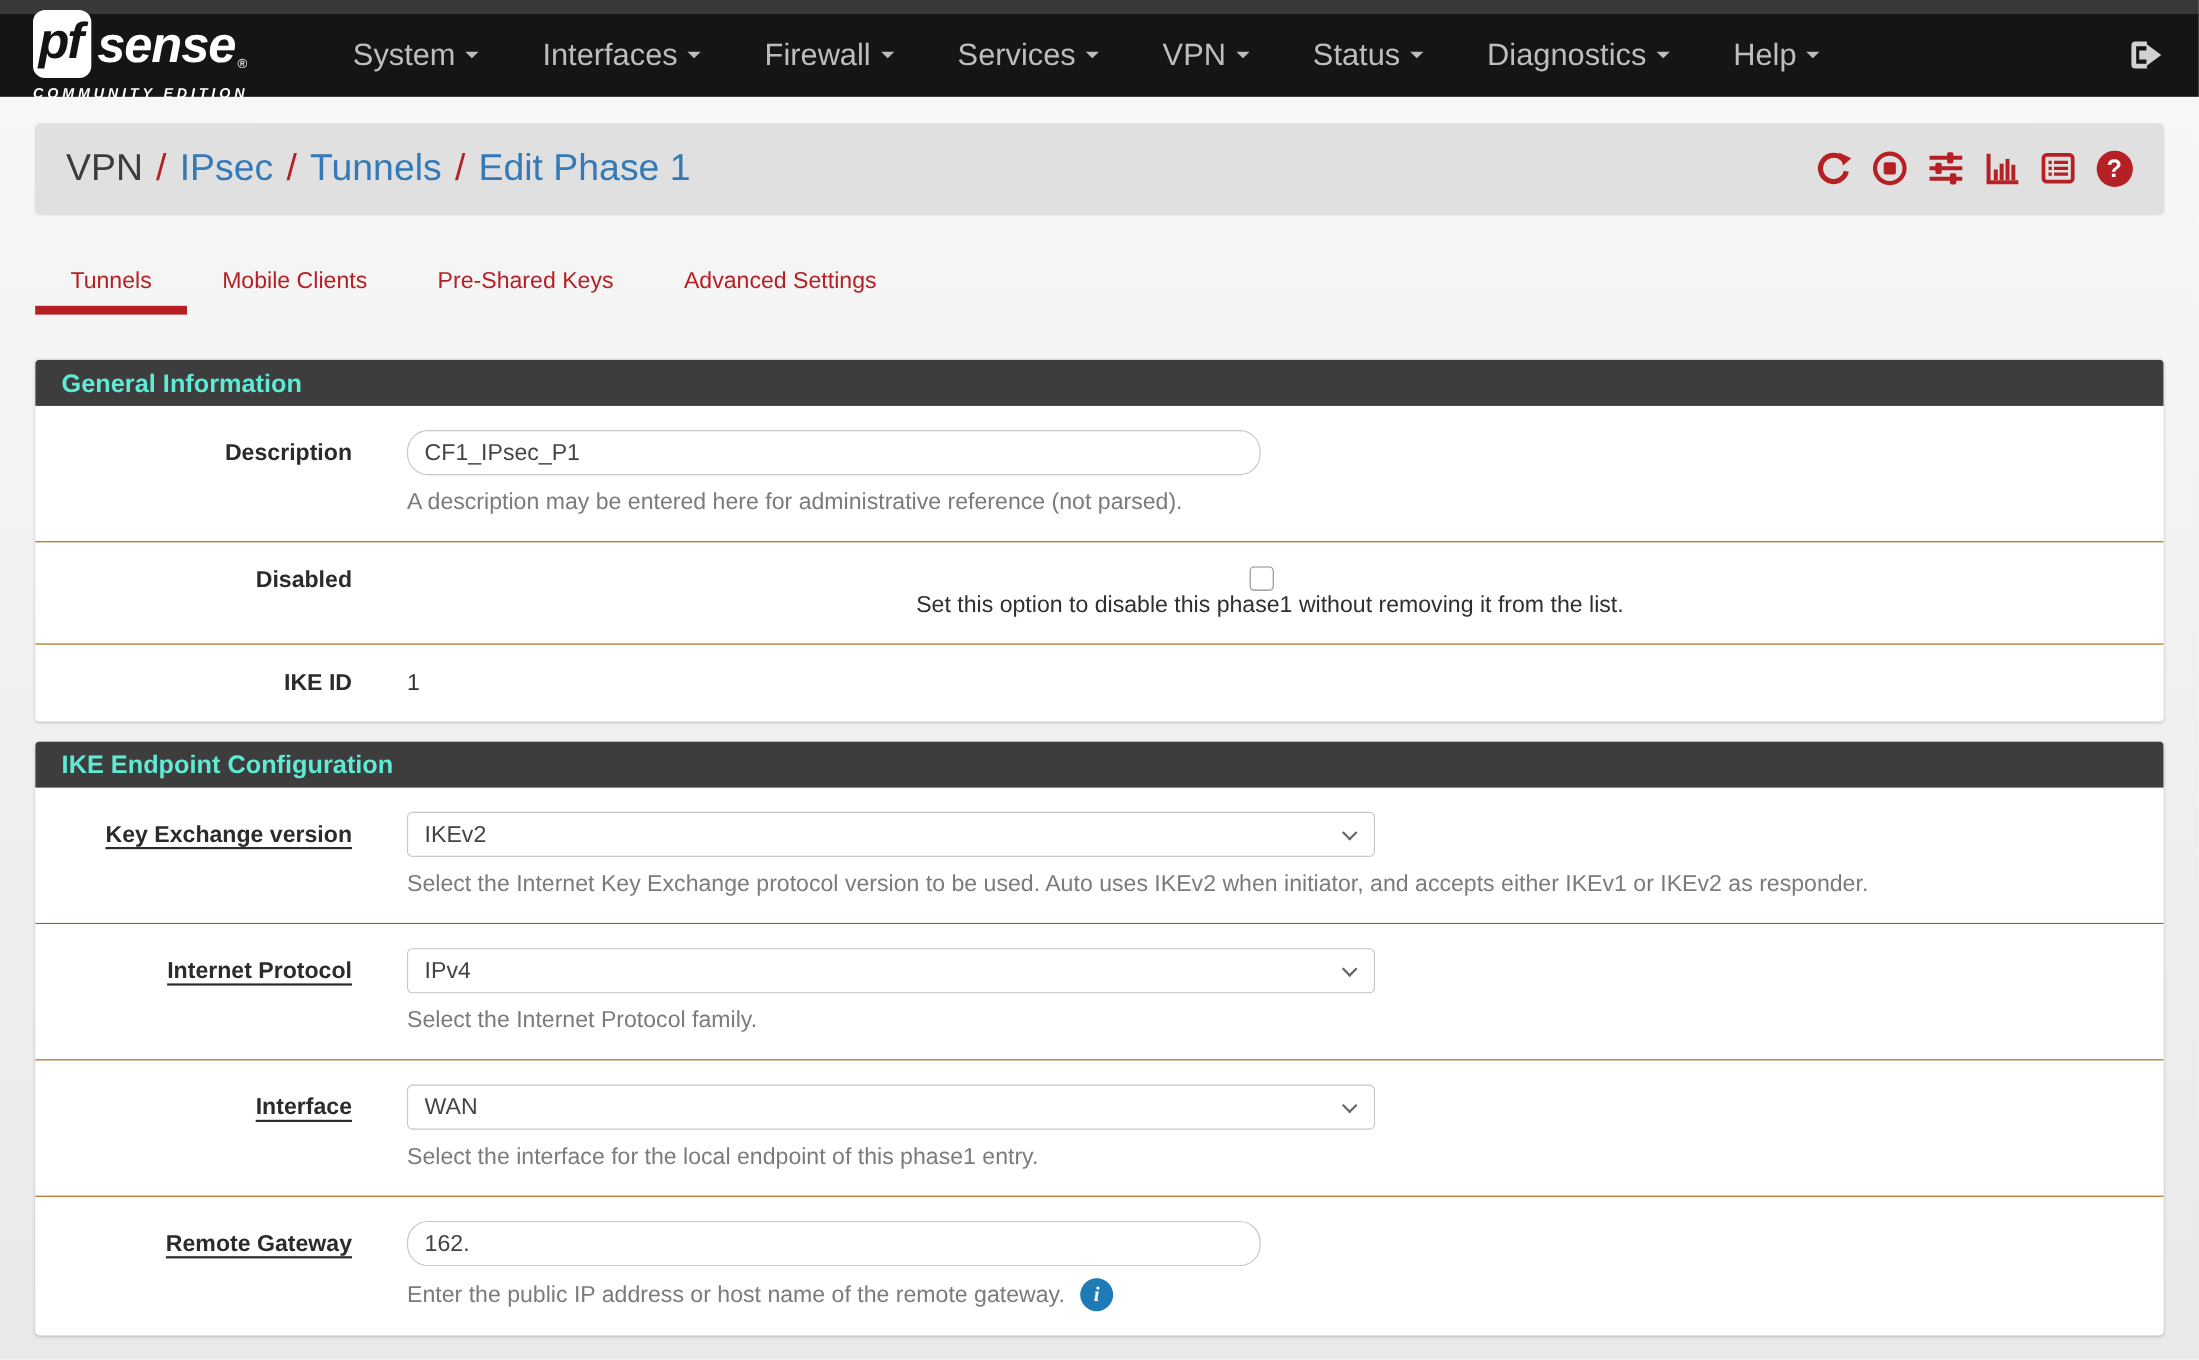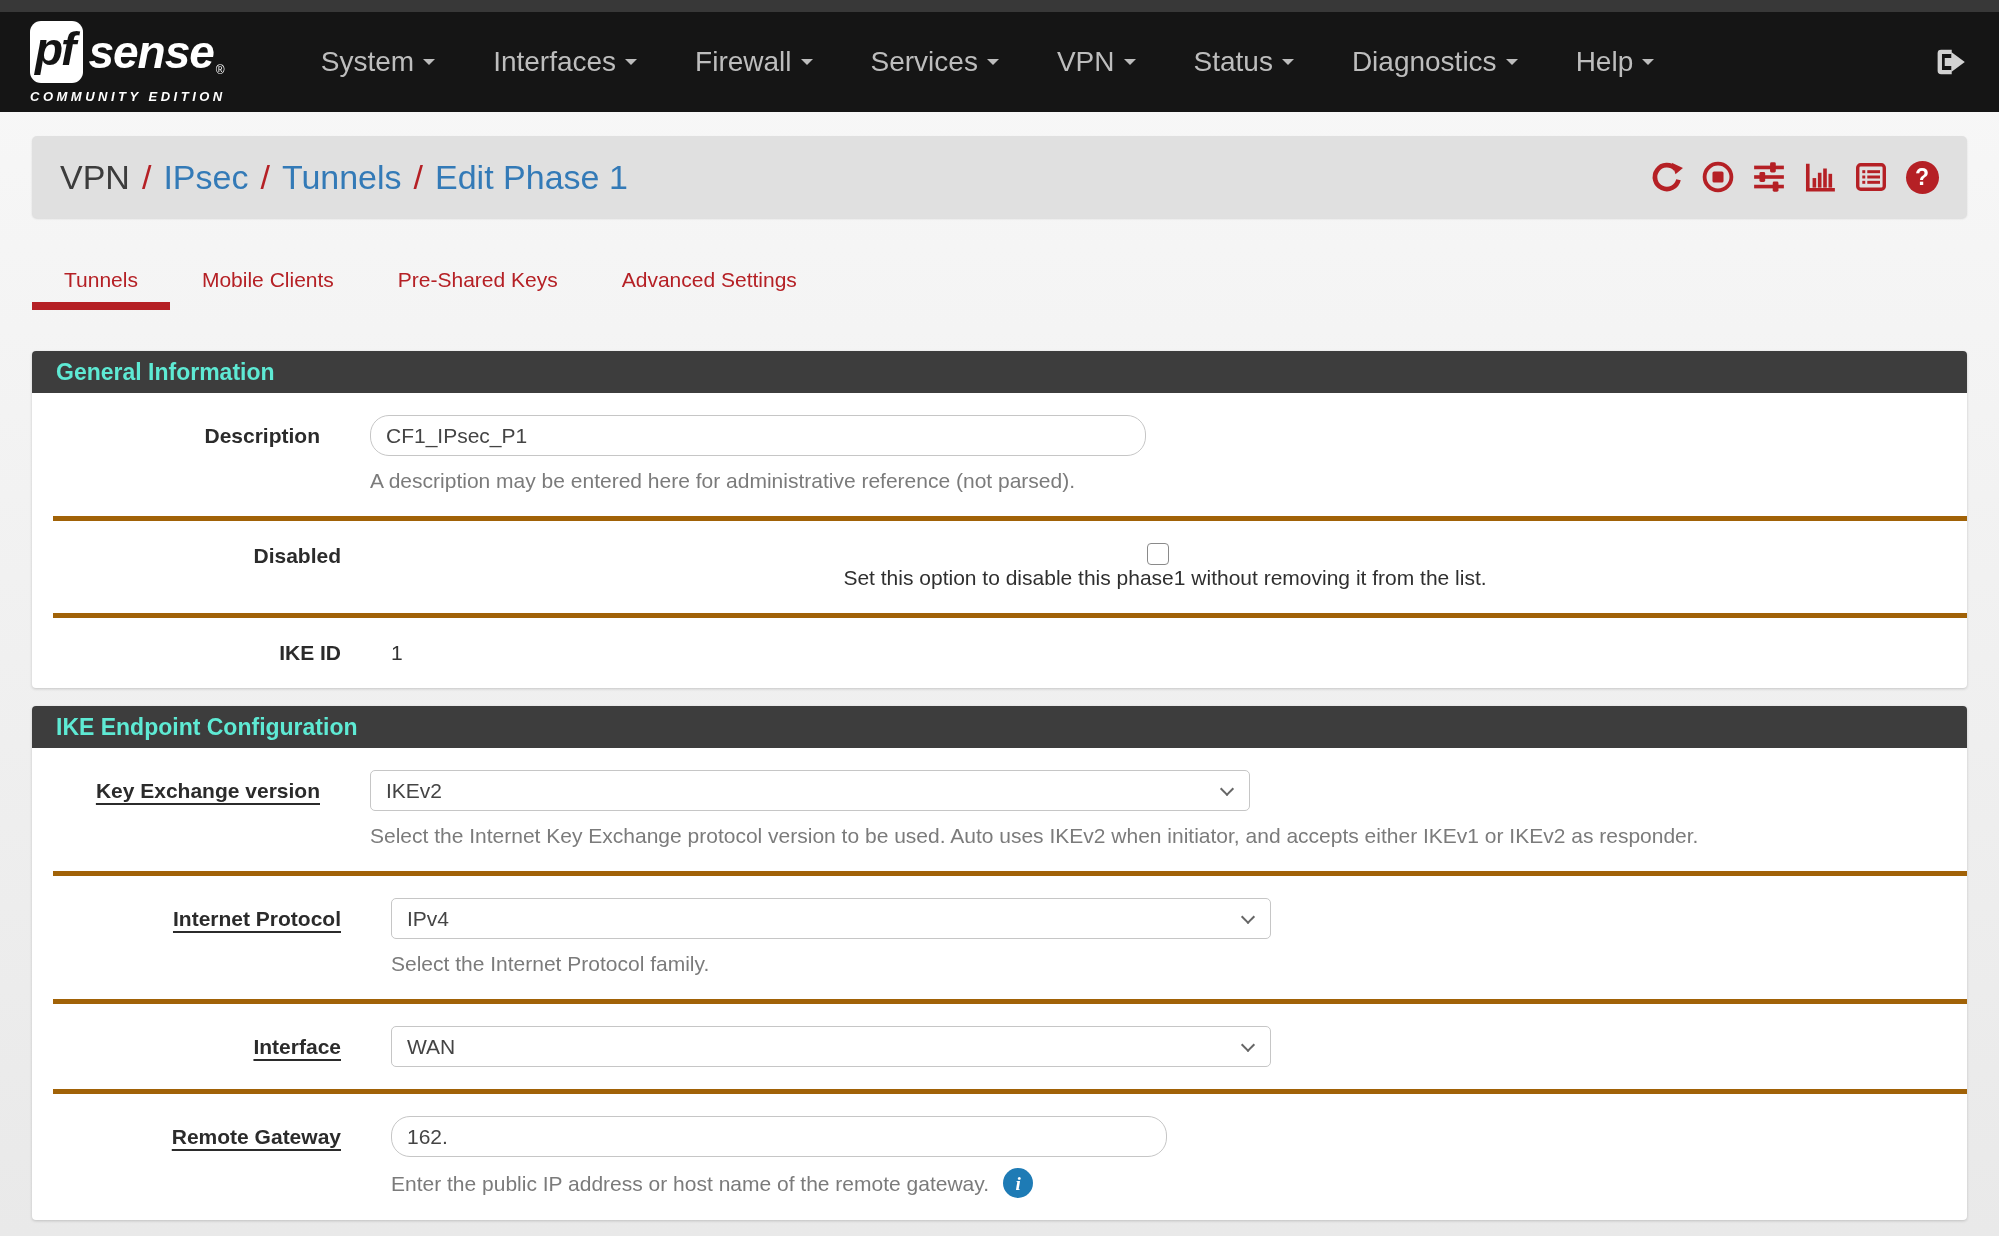--- a/index.html
+++ b/index.html
@@ -7,21 +7,21 @@
   body {
     width: 1999px; height: 1236px;
     font-family: "Liberation Sans", sans-serif;
     background: linear-gradient(#f8f8f8, #e9e9e9);
     overflow: hidden;
   }
 
   
   .topstrip { height: 12px; background: #383838; }
   .navbar {
-    height: 100px; background: #151515;
+    height: 76px; background: #151515;
     display: flex; align-items: center;
     padding: 0 30px;
   }
   .logo { cursor: pointer; margin-right: 95px; }
   .logo-top { display: flex; align-items: center; }
   .logo-pf {
     background: #ffffff; color: #141414;
     font-weight: bold; font-style: italic;
     font-size: 46px; line-height: 52px;
     padding: 2px 9px 8px 5px; border-radius: 11px;
@@ -91,21 +91,21 @@
     background: #ffffff;
   }
   .panel + .panel { margin-top: 18px; }
   .panel-header {
     background: #3d3d3d; color: #5eead4;
     font-weight: bold; font-size: 23px;
     height: 42px; display: flex; align-items: center;
     padding: 0 24px;
   }
   .form-row { display: flex; padding: 22px 0; }
-  .form-row + .form-row { border-top: 5px solid #a16207; margin-left: 21px; }
+  .form-row + .form-row { border-top: 1px solid #a16207; }
   .form-label {
     width: 288px; flex-shrink: 0;
     text-align: right;
     font-weight: bold; font-size: 21px; color: #2b2b2b;
     padding-top: 8px; line-height: 26px;
   }
   .form-label.u { text-decoration: underline; text-underline-offset: 5px; text-decoration-thickness: 2px; }
   .form-row.compact .form-label { padding-top: 0; }
   .form-content { padding-left: 50px; padding-right: 28px; flex: 1; }
   .ctl { width: 776px; height: 41px; font-size: 21px; color: #444444;
@@ -321,20 +321,21 @@
     </div>
     <div class="form-row">
       <div class="form-label u">Interface</div>
       <div class="form-content">
         <div class="select-wrap">
           <select class="ctl">
             <option>WAN</option>
           </select>
           <span class="chev"></span>
         </div>
+        <div class="help-text">Select the interface for the local endpoint of this phase1 entry.</div>
       </div>
     </div>
     <div class="form-row">
       <div class="form-label u">Remote Gateway</div>
       <div class="form-content">
         <input class="ctl" type="text" value="162." style="">
         <div class="help-text help-inline">
           <span>Enter the public IP address or host name of the remote gateway.</span>
           <span class="info-circle">i</span>
         </div>

